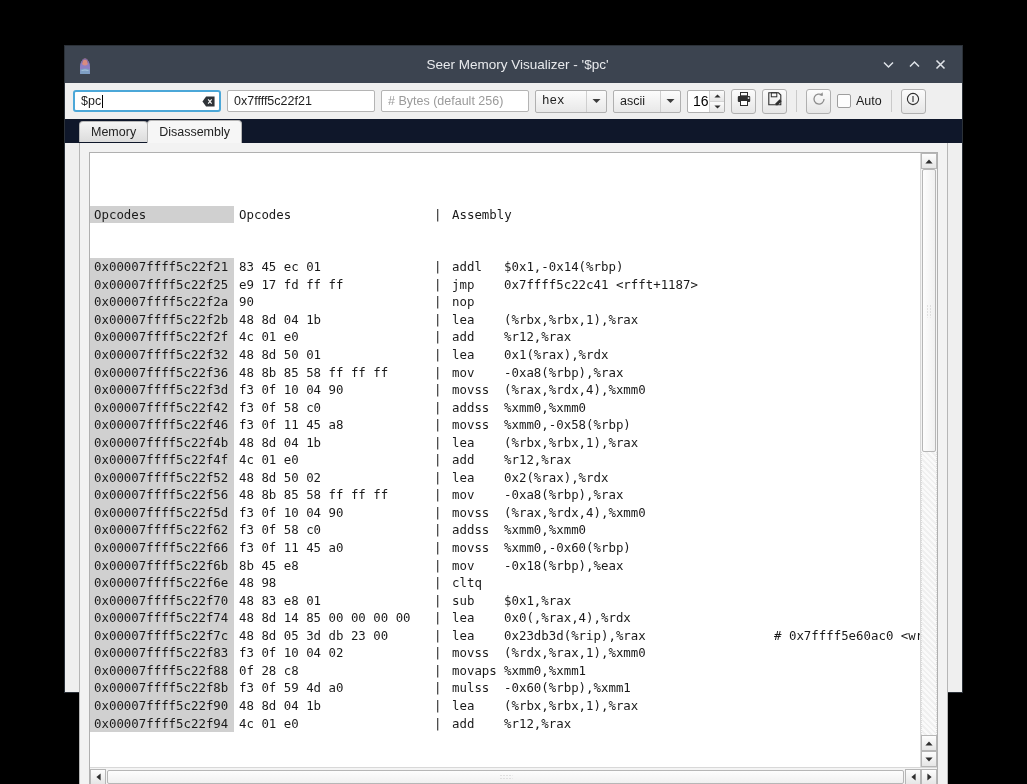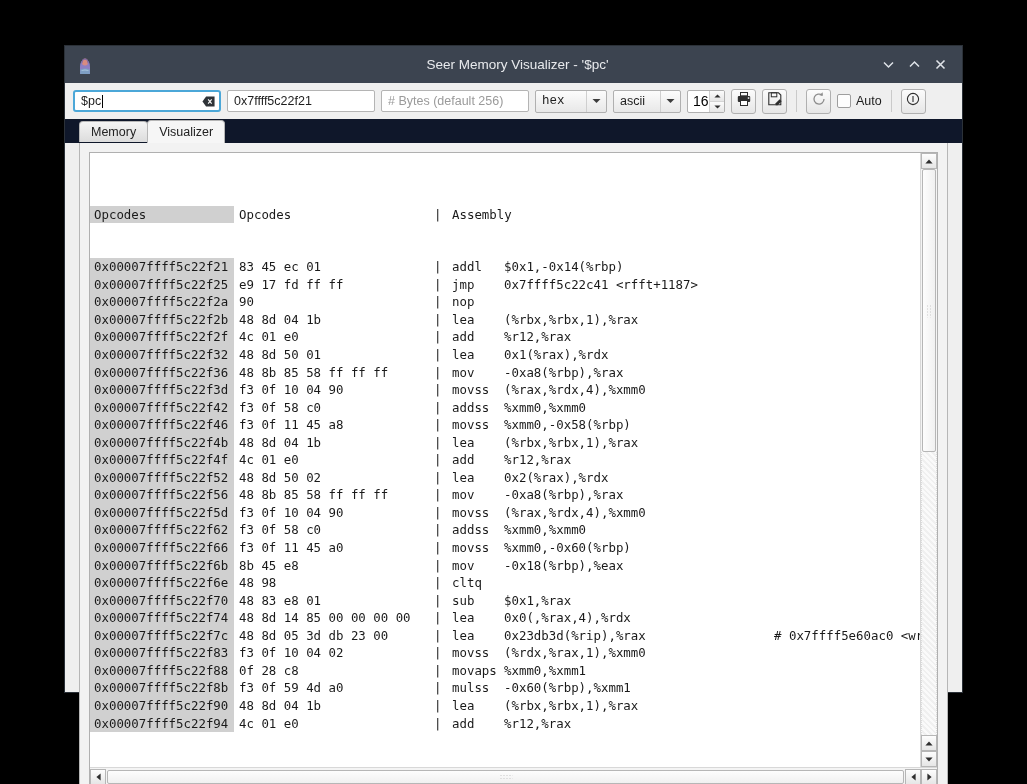--- a/index.html
+++ b/index.html
@@ -489,21 +489,21 @@
         </svg>
       </span>
     </div>
   </div>
 
   <div id="tabstrip">
     <div class="tab">
       <span>Memory</span>
     </div>
     <div class="tab active">
-      <span>Visualizer</span>
+      <span>Disassembly</span>
     </div>
   </div>
 
   <div id="tabpage">
     <div id="view-frame">
 
       <div id="view-body">
 
         <div id="code-area" class="code">
           

